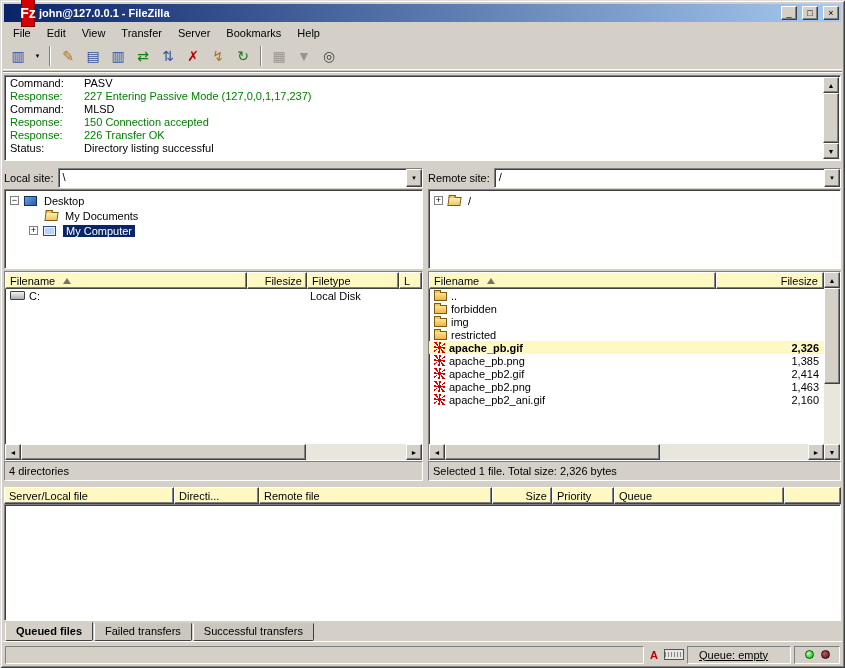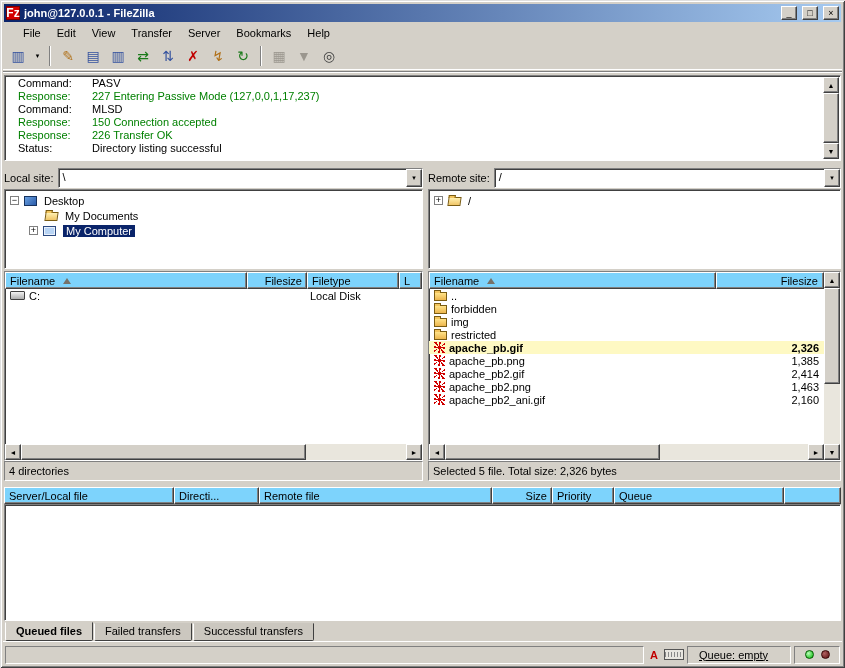--- a/index.html
+++ b/index.html
@@ -7,28 +7,28 @@
   *{box-sizing:border-box;}
   button{font-family:inherit;font-size:inherit;}
 
   .window{width:845px;height:668px;background:#d4d0c8;padding:3px;display:flex;flex-direction:column;
     box-shadow:inset 1px 1px 0 #dfdfdf,inset -1px -1px 0 #404040,inset 2px 2px 0 #fff,inset -2px -2px 0 #808080;}
   .window>*{flex:none;}
 
   
   .titlebar{height:18px;margin:1px;background:linear-gradient(90deg,#0a246a,#a6caf0);
     display:flex;align-items:center;gap:4px;padding:0 2px;color:#fff;}
-  .fz-logo{width:14px;height:14px;background:#d40000;color:#fff;font-size:12px;font-weight:bold;
-    display:flex;align-items:center;justify-content:center;border:1px solid #7a0000;}
+  .fz-logo{width:14px;height:28px;background:#d40000;color:#fff;font-size:14px;font-weight:bold;
+    display:flex;align-items:center;justify-content:center;border:1px solid #7a0000;margin-left:15px;}
   .title-text{font-weight:bold;font-size:11px;flex:1;white-space:nowrap;overflow:hidden;}
   .tb-btn{width:16px;height:14px;background:#d4d0c8;border:1px solid;border-color:#fff #404040 #404040 #fff;
     box-shadow:inset -1px -1px 0 #808080;color:#000;font-size:9px;line-height:11px;text-align:center;padding:0;margin-left:1px;}
 
   
-  .menubar{height:20px;display:flex;align-items:center;padding-left:12px;}
+  .menubar{height:20px;display:flex;align-items:center;padding-left:2px;}
   .menu-item{padding:3px 8px;}
   .toolbar{height:27px;display:flex;align-items:center;gap:1px;padding:1px 3px;border-bottom:1px solid #fff;}
   .tool-btn{width:24px;height:22px;background:transparent;border:1px solid transparent;display:flex;
     align-items:center;justify-content:center;font-size:14px;padding:0;}
   .tool-drop{width:13px;height:22px;background:transparent;border:1px solid transparent;font-size:7px;padding:0;}
   .tool-sep{width:2px;height:20px;border-left:1px solid #808080;border-right:1px solid #fff;margin:0 4px;}
   .c-blue{color:#33519e}.c-green{color:#1a7a1a}.c-red{color:#c00000}
   .c-amber{color:#b07018}.c-gray{color:#9a968e}.c-dark{color:#404040}
   .disabled{color:#9a968e;}
 
@@ -41,21 +41,21 @@
   .qc-btn{height:21px;padding:1px 9px;background:#d4d0c8;border:1px solid;border-color:#fff #404040 #404040 #fff;
     box-shadow:inset 1px 1px 0 #dfdfdf,inset -1px -1px 0 #808080;}
   .qc-drop{width:17px;height:21px;background:#d4d0c8;border:1px solid;border-color:#fff #404040 #404040 #fff;
     box-shadow:inset 1px 1px 0 #dfdfdf,inset -1px -1px 0 #808080;font-size:7px;padding:0;}
   .groove{height:2px;border-top:1px solid #808080;border-bottom:1px solid #fff;margin:1px 0;}
 
   
   .log{height:86px;margin:1px 1px 0;background:#fff;border:1px solid;border-color:#808080 #fff #fff #808080;
     box-shadow:inset 1px 1px 0 #404040;position:relative;overflow:hidden;padding:1px 17px 1px 2px;}
   .log-line{display:flex;height:13px;line-height:13px;white-space:nowrap;}
-  .log-label{width:77px;flex:none;padding-left:3px;margin-left:8px;}
+  .log-label{width:77px;flex:none;padding-left:3px;}
   .lg-green{color:#008000}.lg-black{color:#000}
   .vscroll{position:absolute;right:1px;top:1px;bottom:1px;width:16px;background:#e9e6dd;
     display:flex;flex-direction:column;}
   .scroll-btn{width:16px;height:16px;background:#d4d0c8;border:1px solid;border-color:#fff #404040 #404040 #fff;
     box-shadow:inset -1px -1px 0 #808080;font-size:7px;line-height:13px;text-align:center;padding:0;flex:none;color:#000;}
   .v-thumb{background:#d4d0c8;border:1px solid;border-color:#fff #404040 #404040 #fff;
     box-shadow:inset -1px -1px 0 #808080;}
   .v-fill{flex:1}
   .splitter{height:6px;}
 
@@ -77,21 +77,21 @@
   .ind{width:16px;flex:none;}
   .exp{width:9px;height:9px;flex:none;border:1px solid #808080;background:#fff;font-size:9px;
     line-height:7px;text-align:center;padding:0;}
   .exp-sp{width:11px;flex:none;}
   .tree-sel{background:#0a246a;color:#fff;padding:0 3px;}
 
   .listbox{height:190px;background:#fff;border:1px solid;border-color:#808080 #fff #fff #808080;
     box-shadow:inset 1px 1px 0 #404040;display:flex;overflow:hidden;}
   .list-main{flex:1;min-width:0;display:flex;flex-direction:column;overflow:hidden;}
   .hdr-row{display:flex;flex:none;}
-  .hdr-cell{height:17px;background:#7dd3fc;border:1px solid;border-color:#fff #404040 #404040 #fff;
+  .hdr-cell{height:17px;background:#fef9c3;border:1px solid;border-color:#fff #404040 #404040 #fff;
     box-shadow:inset -1px -1px 0 #808080;padding:1px 4px;display:flex;align-items:center;
     overflow:hidden;white-space:nowrap;flex:none;}
   .right{justify-content:flex-end;}
   .sort-up{width:0;height:0;border-left:4px solid transparent;border-right:4px solid transparent;
     border-bottom:6px solid #76726a;margin-left:8px;flex:none;}
   .rows{flex:1;overflow:hidden;}
   .file-row{display:flex;align-items:center;height:13px;white-space:nowrap;}
   .file-row.selected{background:#fef9c3;font-weight:bold;}
   .cell{display:flex;align-items:center;overflow:hidden;flex:none;padding:0 3px;}
   .lc1{width:242px}.lc2{width:60px;justify-content:flex-end}.lc3{width:92px}.lc4{flex:1}
@@ -390,21 +390,21 @@
             <button class="scroll-btn">►</button>
           </div>
         </div>
         <div class="list-vscroll">
           <button class="scroll-btn">▲</button>
           <div class="v-thumb rv-thumb"></div>
           <div class="v-fill"></div>
           <button class="scroll-btn">▼</button>
         </div>
       </div>
-      <div class="pane-status">Selected 5 file. Total size: 2,326 bytes</div>
+      <div class="pane-status">Selected 1 file. Total size: 2,326 bytes</div>
     </div>
   </div>
 
   <div class="splitter"></div>
 
   <div class="queue-hdr">
     <div class="hdr-cell qh1">
         <span>Server/Local file</span>
       </div>
     <div class="hdr-cell qh2">

